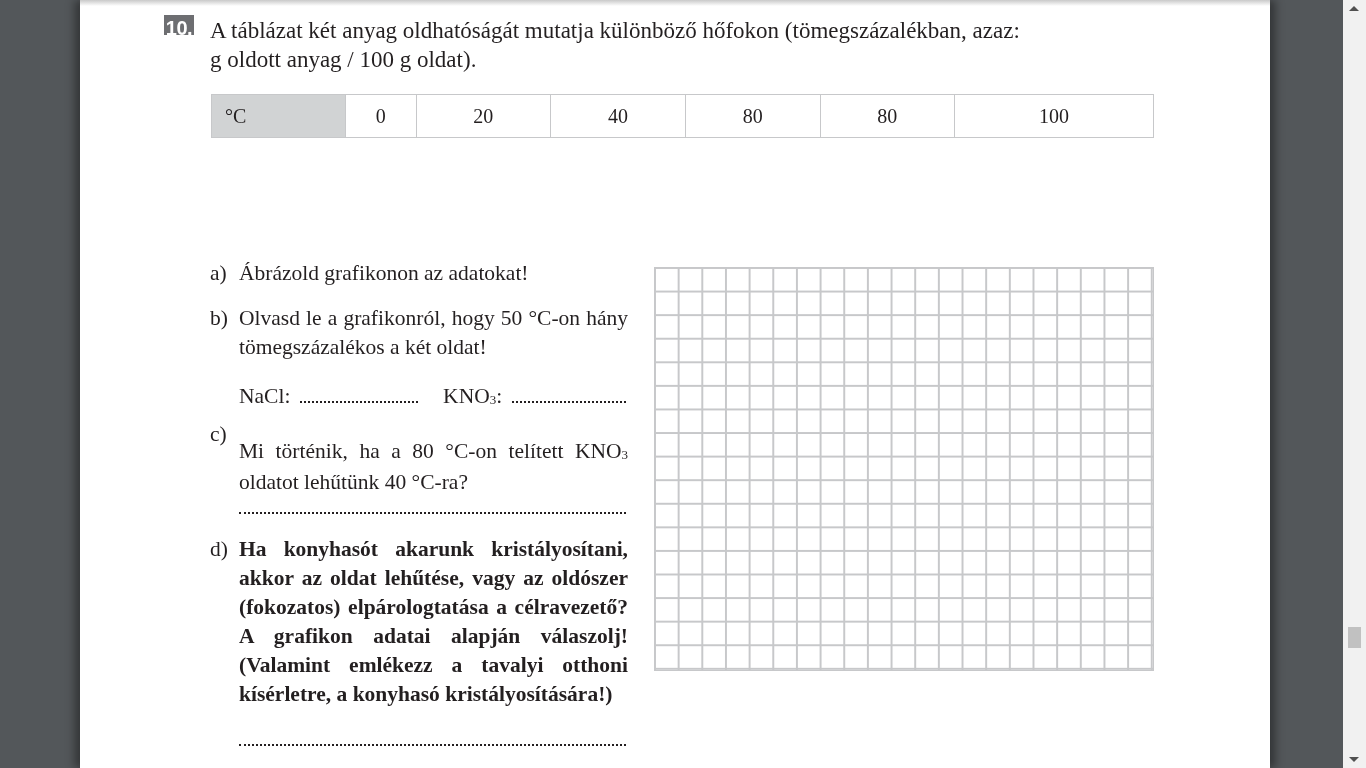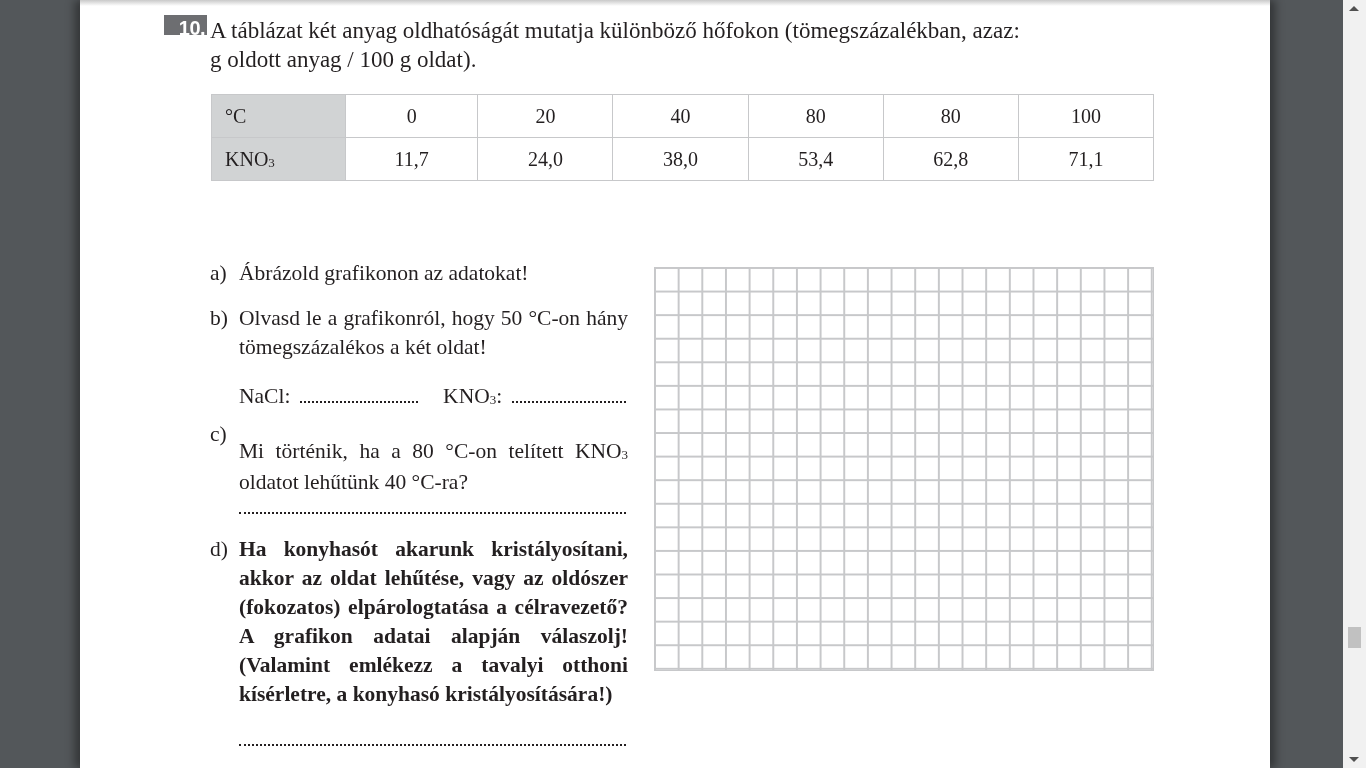--- a/index.html
+++ b/index.html
@@ -36,21 +36,20 @@
   .scroll-thumb {
     position:absolute; left:5px; top:627px; width:13px; height:21px;
     background:#c1c1c1;
   }
   .task-number {
     position:absolute; left:164px; top:15px; width:30px; height:20px;
     background:#6d6e71; color:#ffffff;
     font-family:"Liberation Sans","DejaVu Sans",sans-serif;
     font-weight:bold; font-size:20px; line-height:26px; text-align:center;
     letter-spacing:-0.5px;
-    padding-left:13px;
   }
   .task-text {
     position:absolute; left:210px; top:16px; width:820px;
     font-size:23px; line-height:29px;
   }
   table.sol {
     position:absolute; left:211px; top:94px;
     border-collapse:collapse; width:943px;
     font-size:20px;
   }
@@ -102,29 +101,20 @@
   <tbody>
       <tr>
     <td class="rowhead">°C</td>
     <td>0</td>
     <td>20</td>
     <td>40</td>
     <td>80</td>
     <td>80</td>
     <td>100</td>
   </tr>
-  <tr>
-    <td class="rowhead"><span>KNO</span><sub class="s">3</sub></td>
-    <td>11,7</td>
-    <td>24,0</td>
-    <td>38,0</td>
-    <td>53,4</td>
-    <td>62,8</td>
-    <td>71,1</td>
-  </tr>
 </tbody>
   </table>
 
 <div class="q" style="top:259px;">
   <span class="lbl">a)</span>
   <div class="body">Ábrázold grafikonon az adatokat!</div>
 </div>
 
 <div class="q" style="top:304px; width:418px;">
   <span class="lbl">b)</span>

